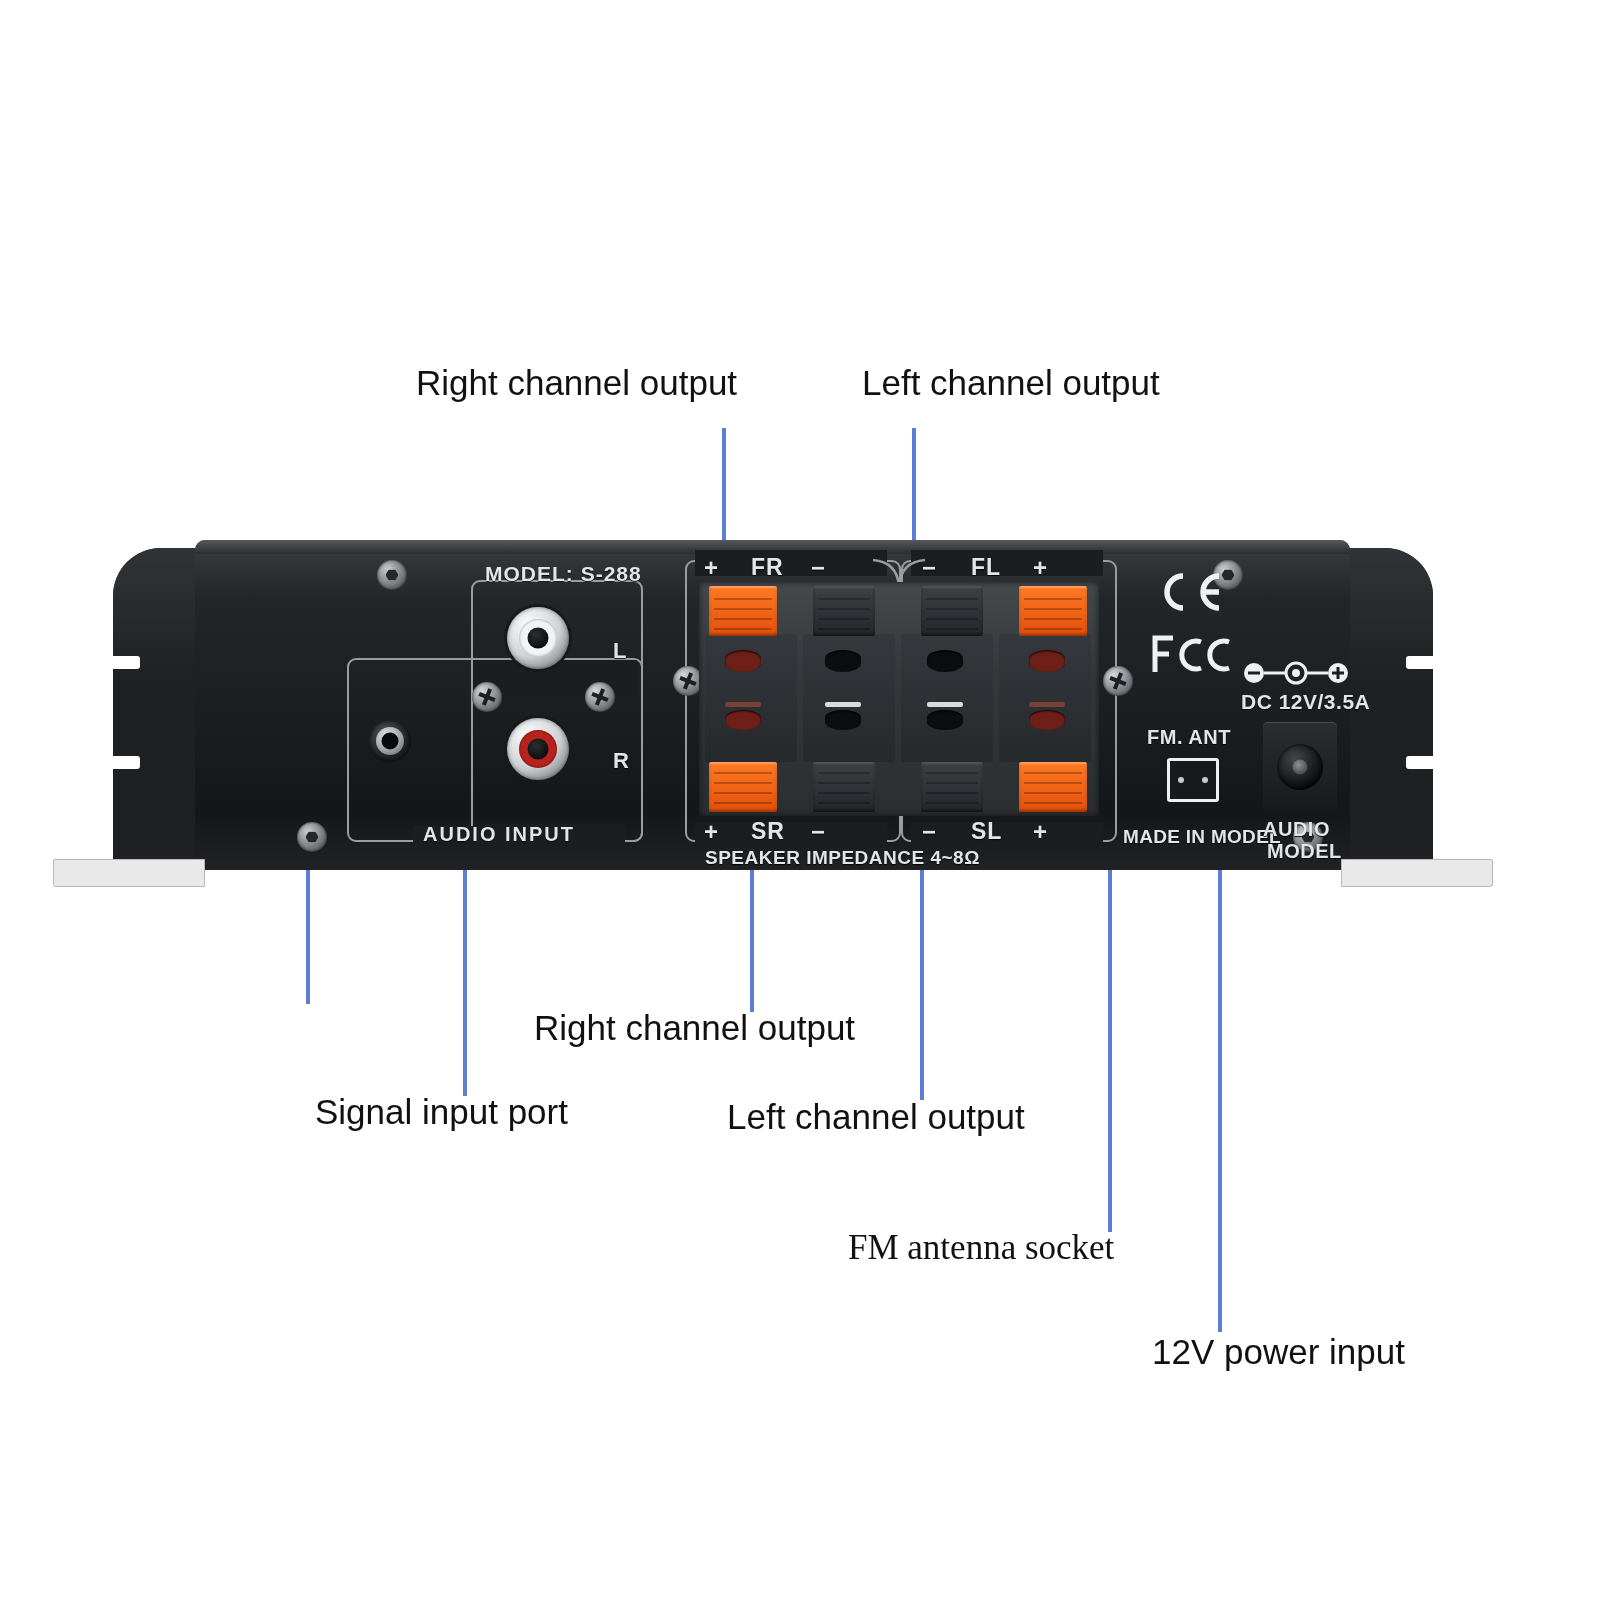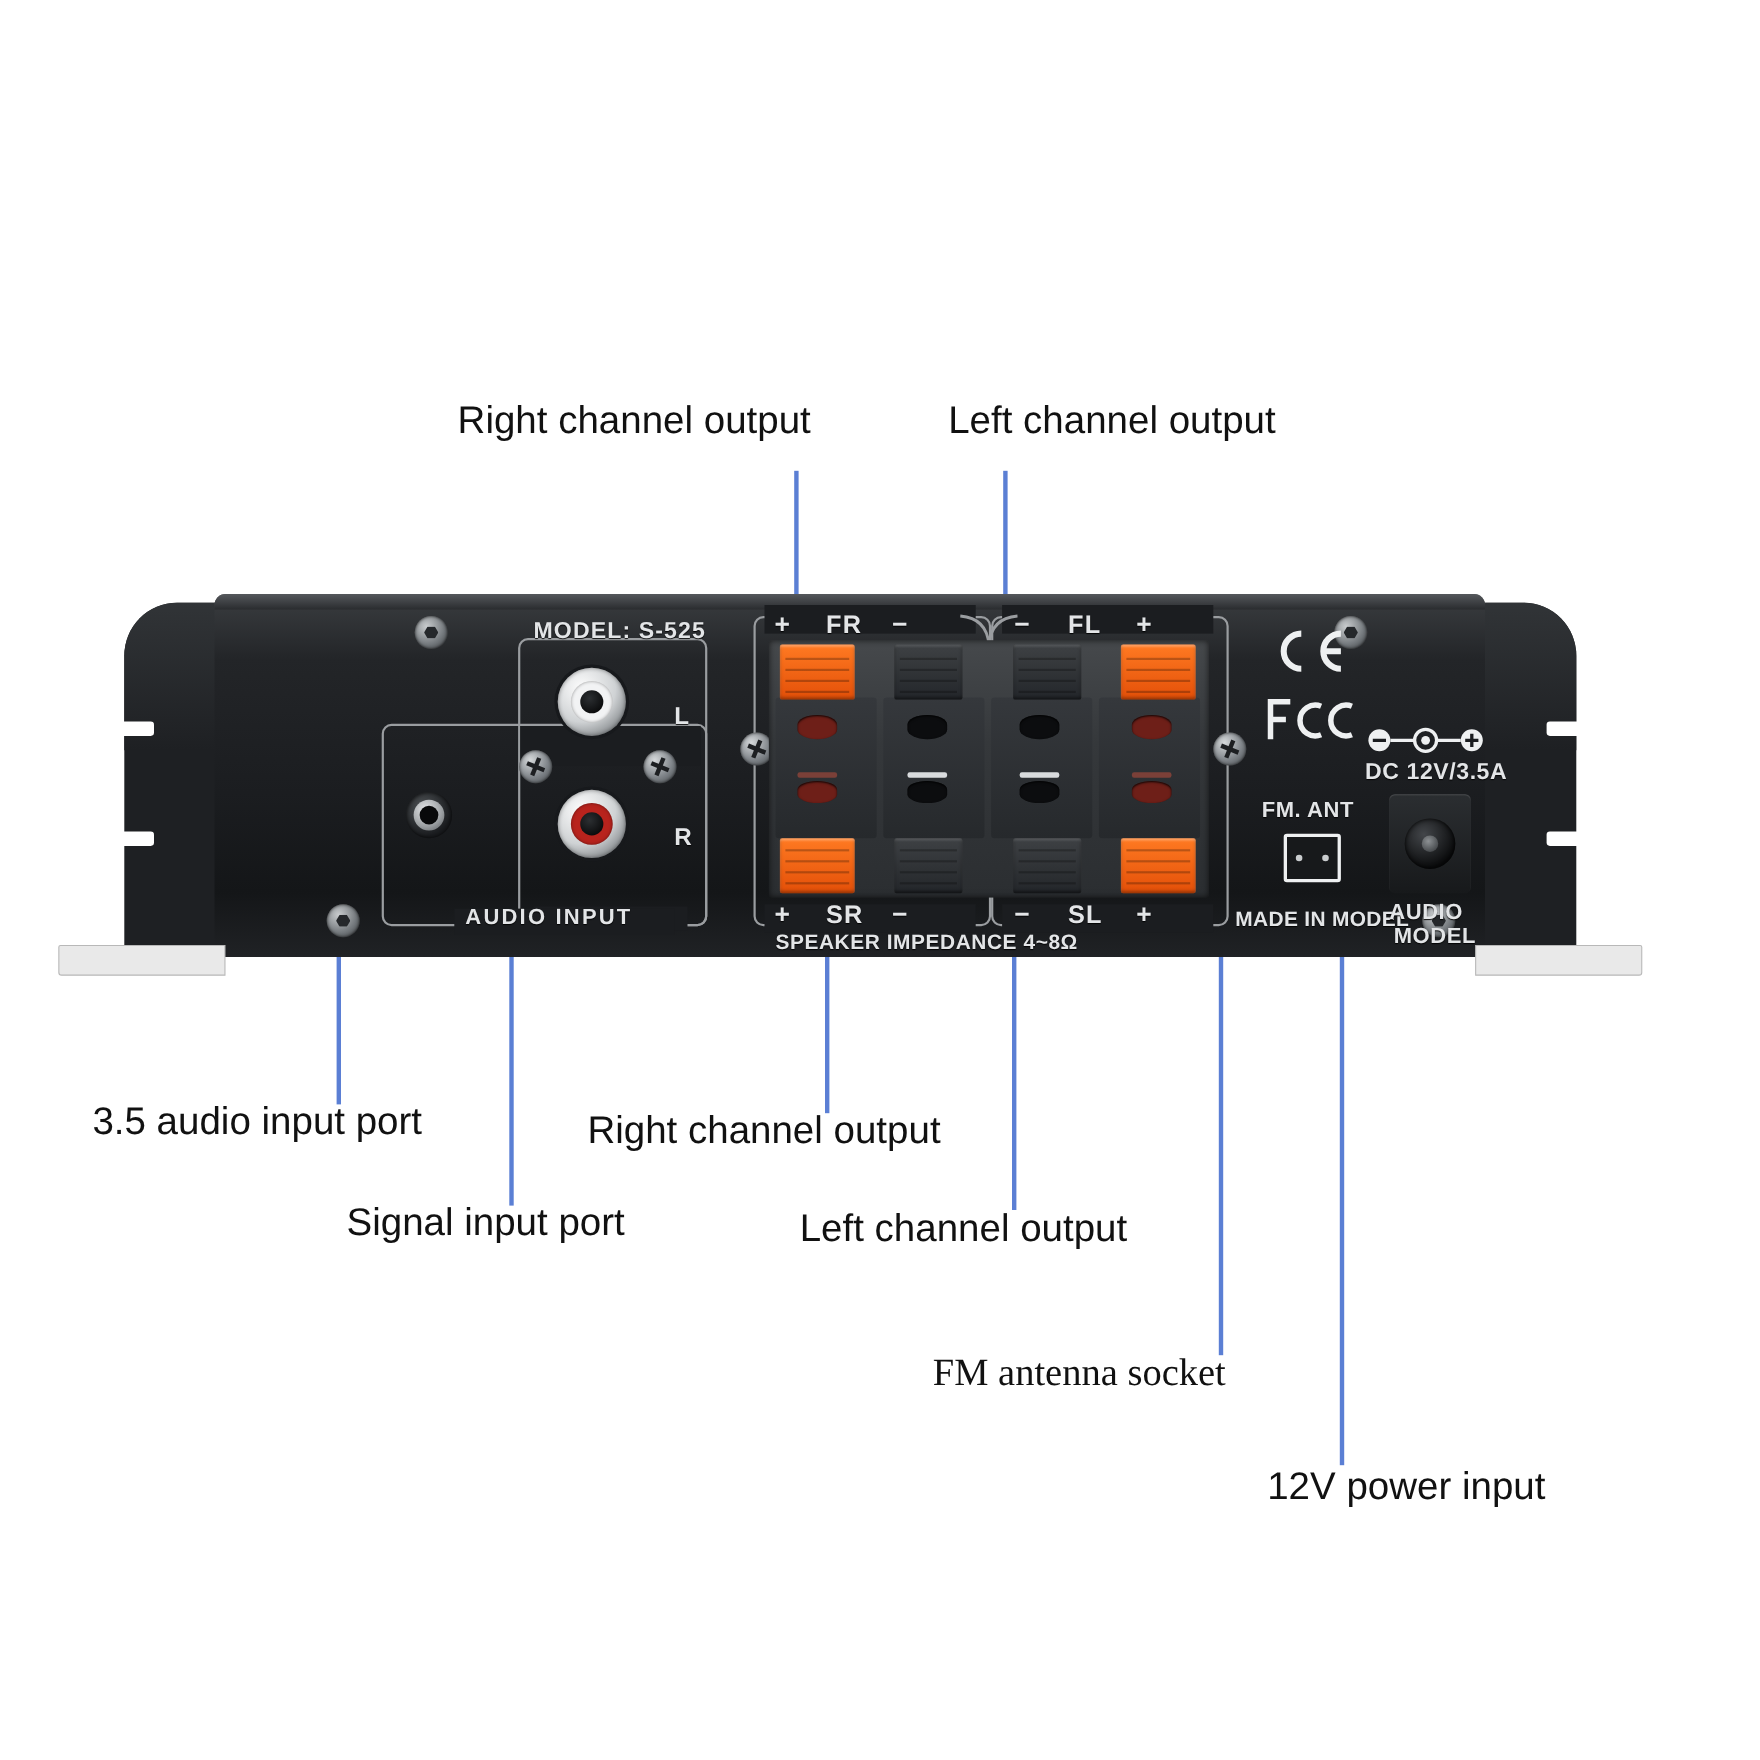--- a/index.html
+++ b/index.html
@@ -228,21 +228,20 @@
   }
 </style>
 </head>
 <body>
 
 <div class="stage">
 
   <div class="callout" style="left:416px;top:363px;">Right channel output</div>
   <div class="callout" style="left:862px;top:363px;">Left channel output</div>
 
-  <div class="callout" style="left:84px;top:1000px;">3.5 audio input port</div>
   <div class="callout" style="left:315px;top:1092px;">Signal input port</div>
   <div class="callout" style="left:534px;top:1008px;">Right channel output</div>
   <div class="callout" style="left:727px;top:1097px;">Left channel output</div>
   <div class="callout" style="left:848px;top:1228px;font-family:Liberation Serif, serif;">FM antenna socket</div>
   <div class="callout" style="left:1152px;top:1332px;">12V power input</div>
 
   <div class="leader" style="left:722px;top:428px;height:130px;"></div>
   <div class="leader" style="left:912px;top:428px;height:118px;"></div>
 
   <div class="leader" style="left:306px;top:772px;height:232px;"></div>
@@ -265,21 +264,21 @@
     <div class="flange l"></div>
     <div class="flange r"></div>
 
     <div class="faceplate">
 
       <div class="hexscrew" style="left:182px;top:20px;"></div>
       <div class="hexscrew" style="left:1018px;top:20px;"></div>
       <div class="hexscrew" style="left:102px;top:282px;"></div>
       <div class="hexscrew" style="left:1098px;top:282px;"></div>
 
-      <div class="silk" style="left:290px;top:22px;font-size:21px;letter-spacing:1px;">MODEL: S-525</div>
+      <div class="silk" style="left:290px;top:22px;font-size:21px;letter-spacing:1px;">MODEL: S-288</div>
 
       <div class="ai-outline" style="left:276px;top:40px;width:168px;height:258px;"></div>
       <div class="ai-outline" style="left:152px;top:118px;width:292px;height:180px;"></div>
 
       <div class="ai-notch" style="left:278px;top:120px;width:164px;height:36px;"></div>
       <div class="ai-notch" style="left:290px;top:284px;width:140px;height:22px;"></div>
 
       <div class="ai-notch" style="left:218px;top:286px;width:200px;height:24px;"></div>
 
       <div class="silk" style="left:228px;top:283px;font-size:20px;letter-spacing:2px;">AUDIO INPUT</div>

